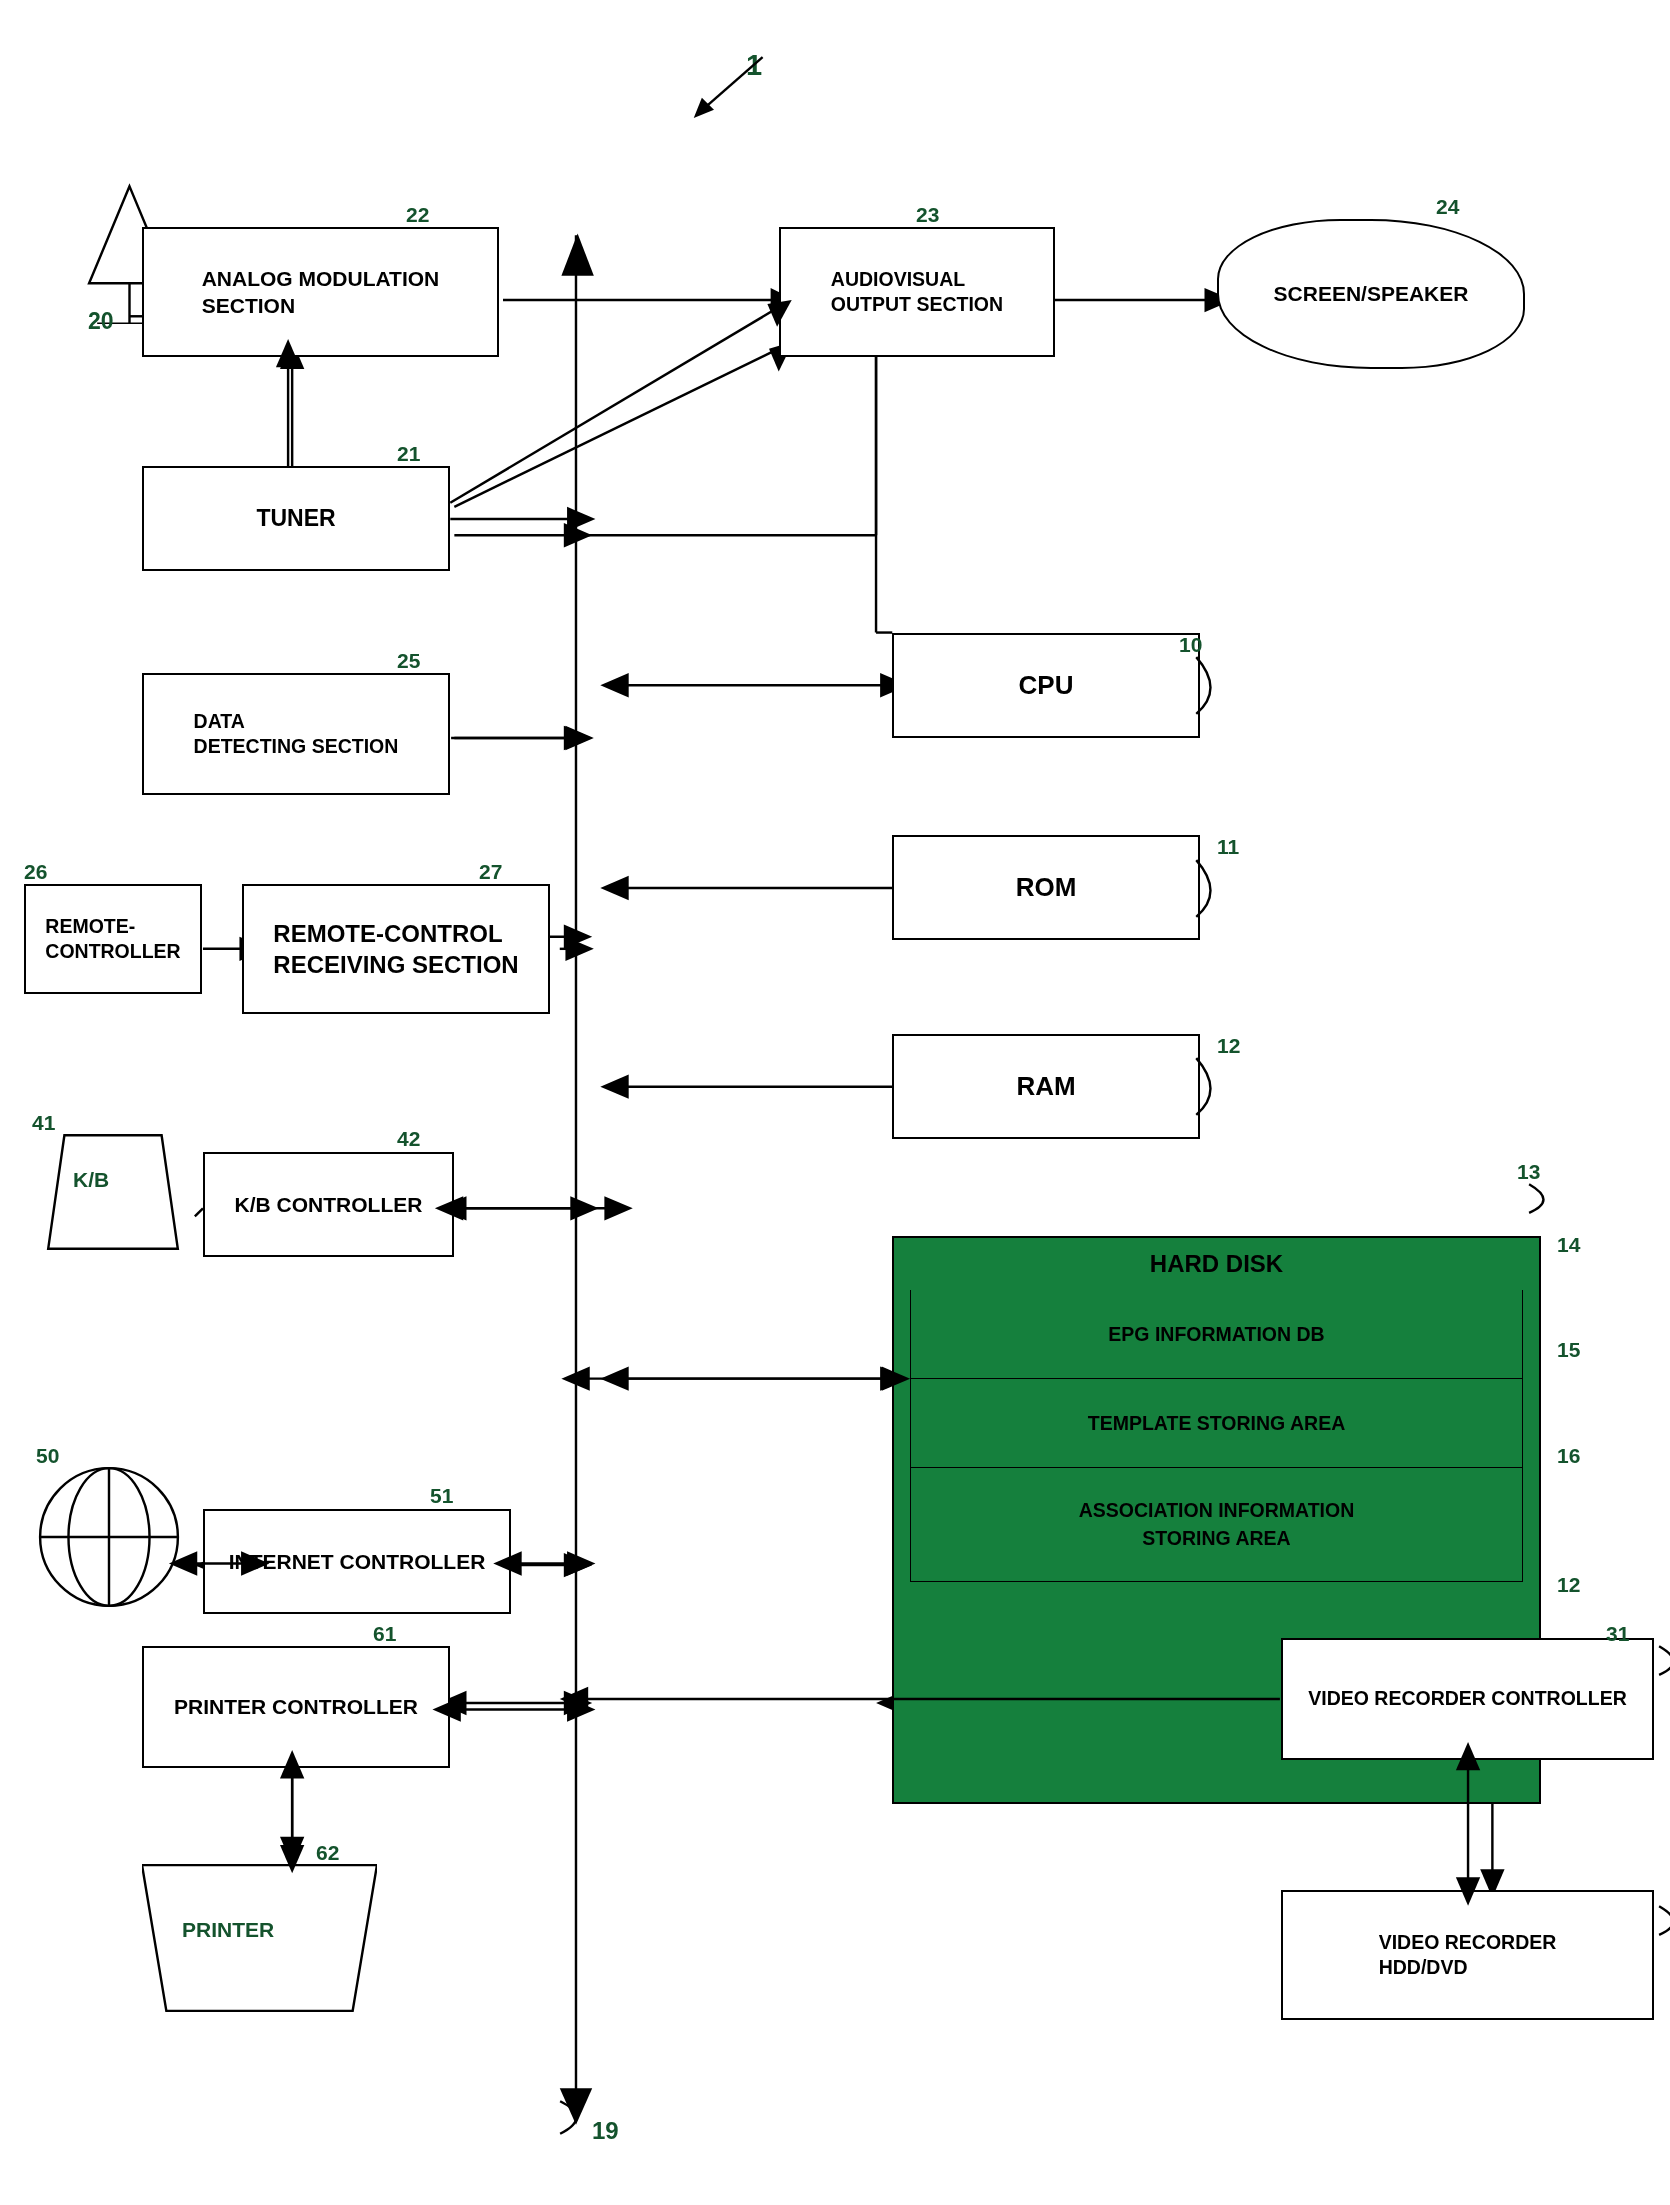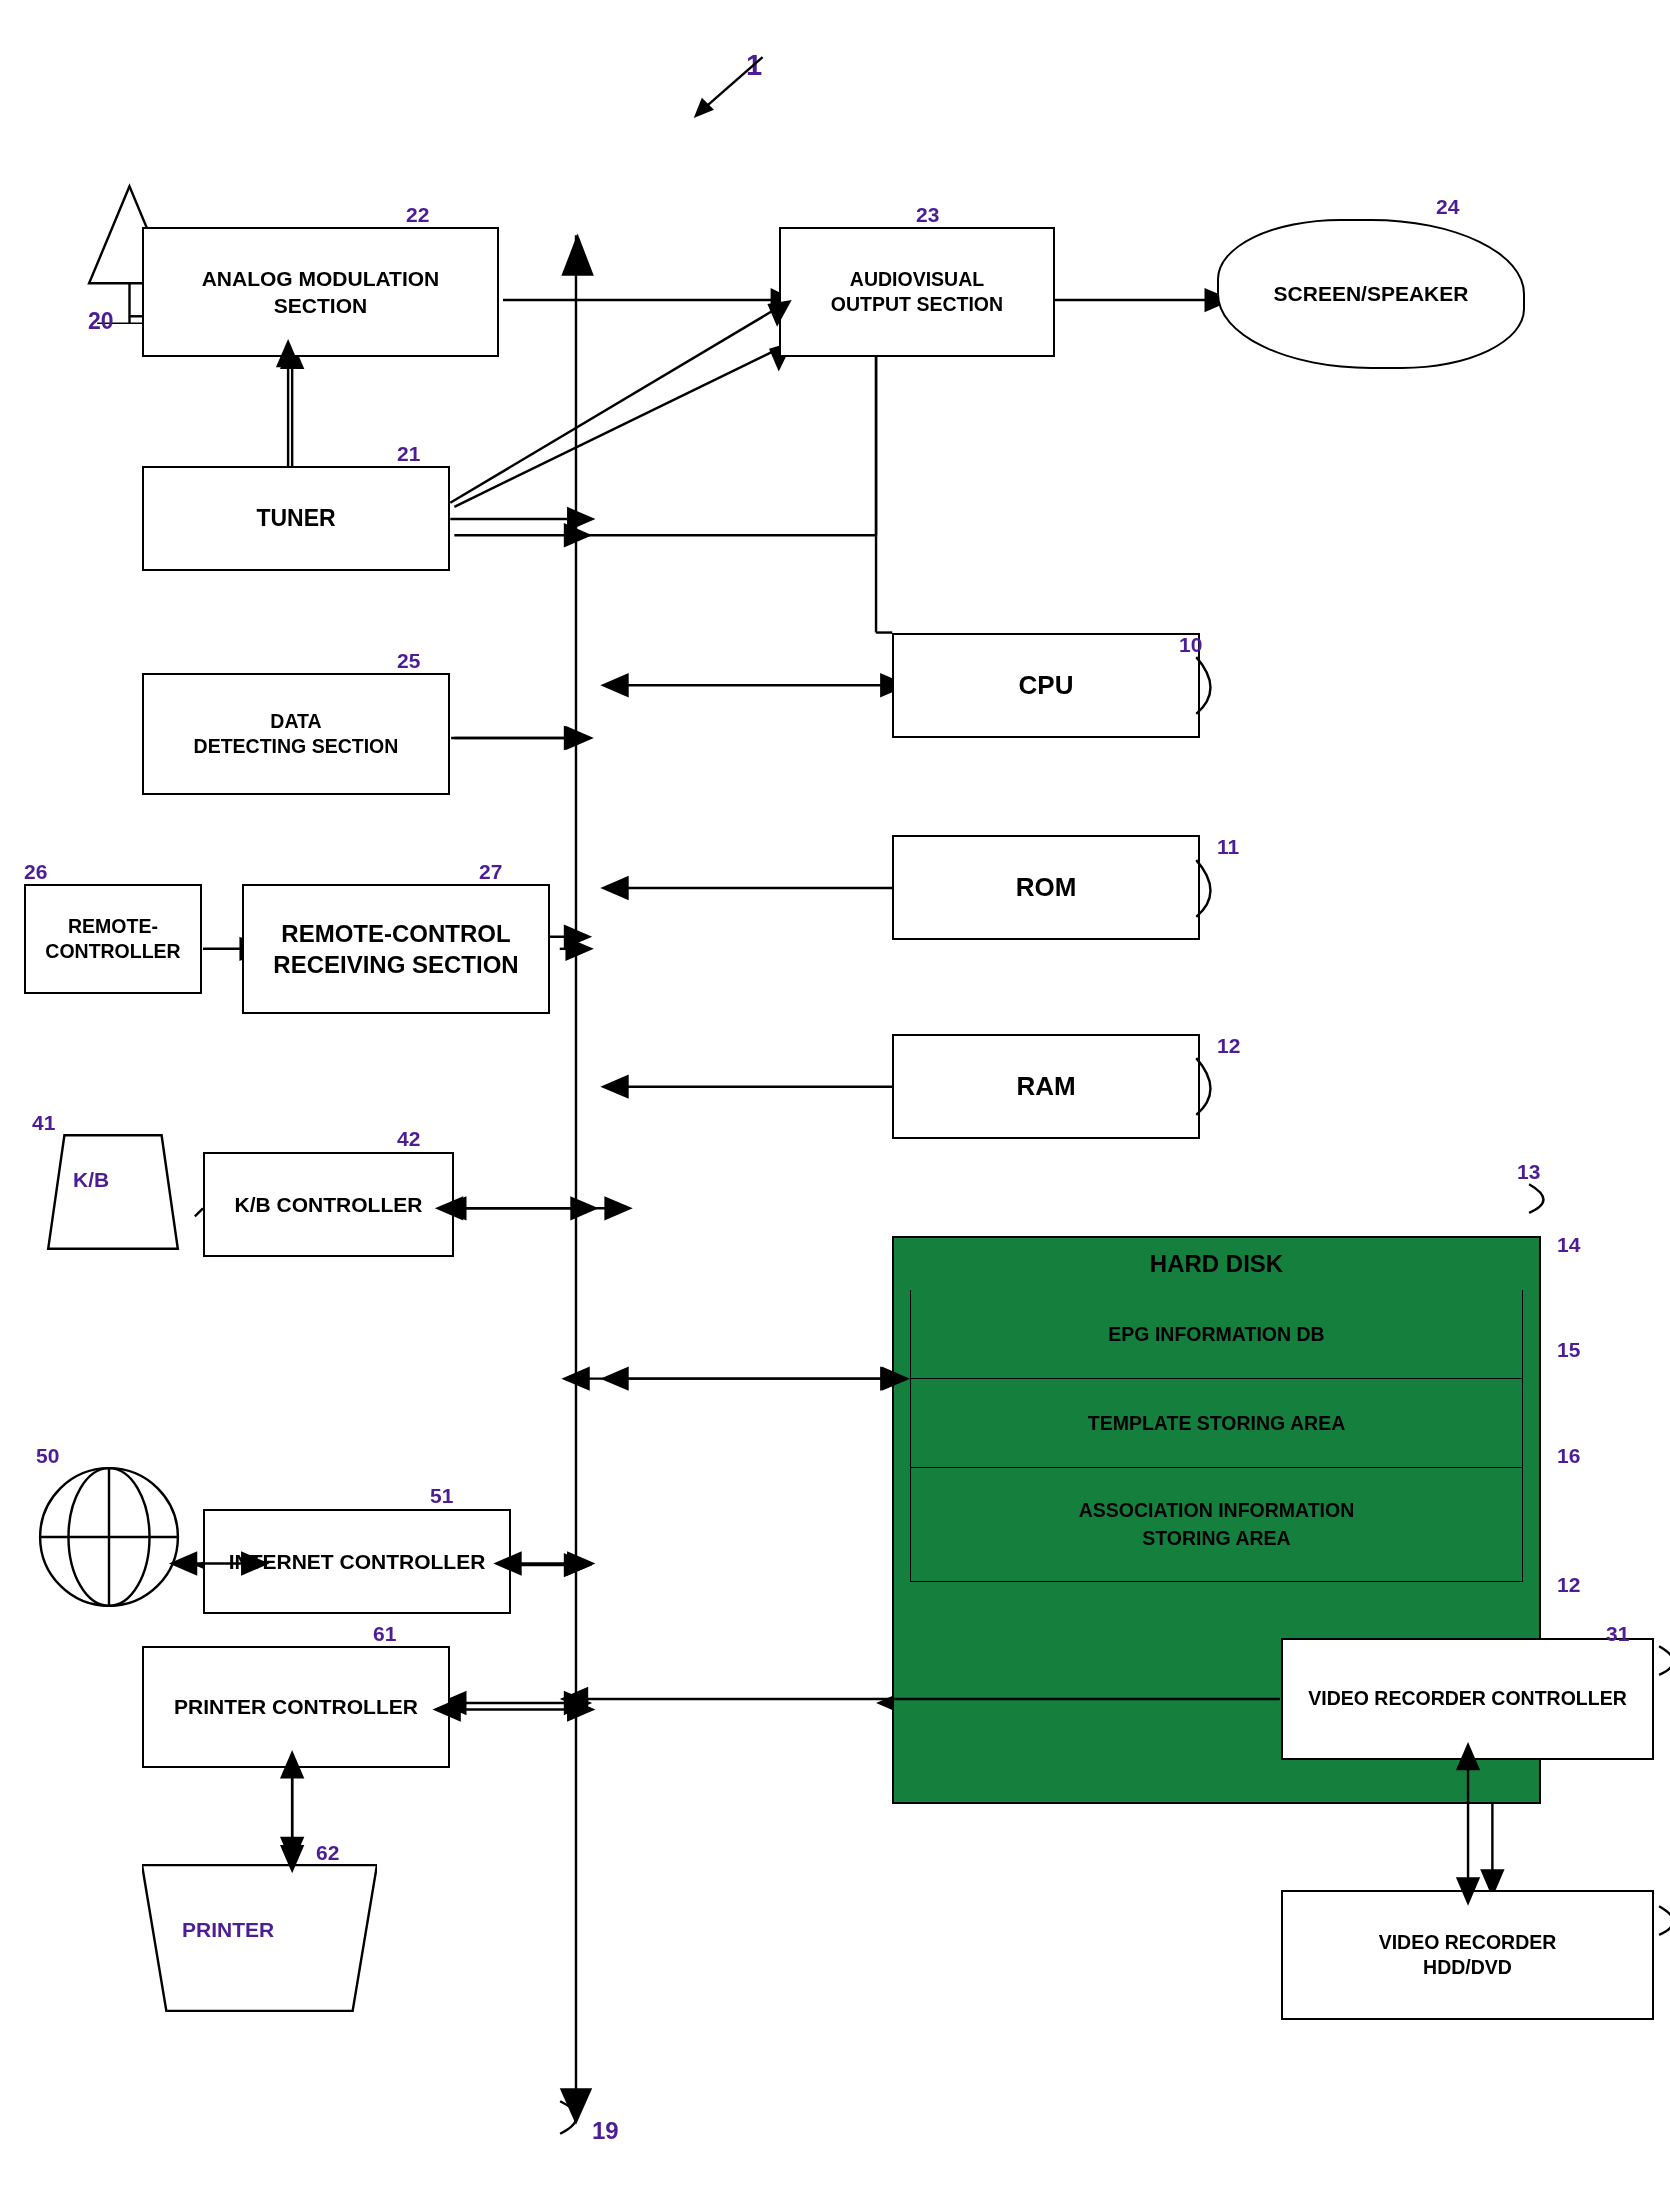--- a/index.html
+++ b/index.html
@@ -17,30 +17,29 @@
       width: 1671px;
       height: 2205px;
     }
     .box {
       position: absolute;
       border: 2.4px solid #000;
       background: #fff;
       display: flex;
       align-items: center;
       justify-content: center;
-      text-align: center;
       font-size: 23px;
       font-weight: bold;
       line-height: 1.3;
     }
     .label {
       position: absolute;
       font-size: 21px;
       font-weight: bold;
-      color: #4c1d95;
+      color: #14532d;
     }
     
     svg.arrows {
       position: absolute;
       top: 0; left: 0;
       width: 1671px;
       height: 2205px;
       pointer-events: none;
     }
     svg.arrows line, svg.arrows polyline, svg.arrows path {

